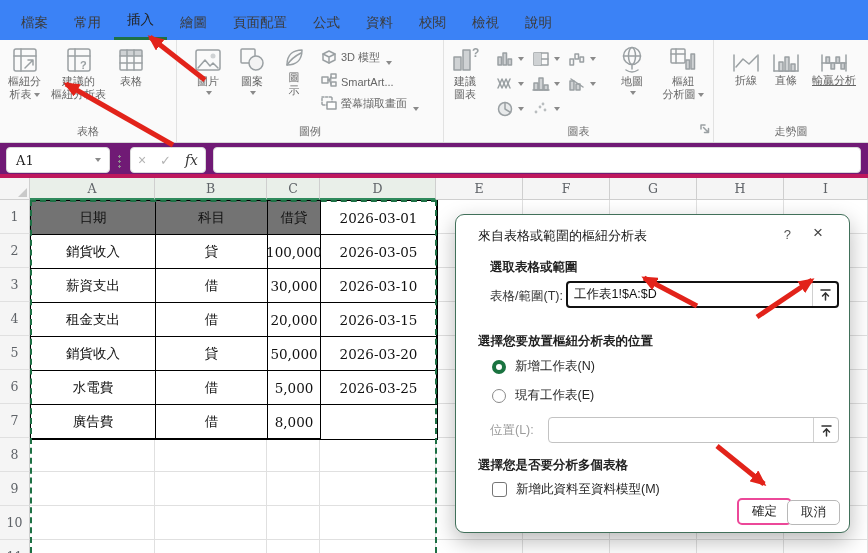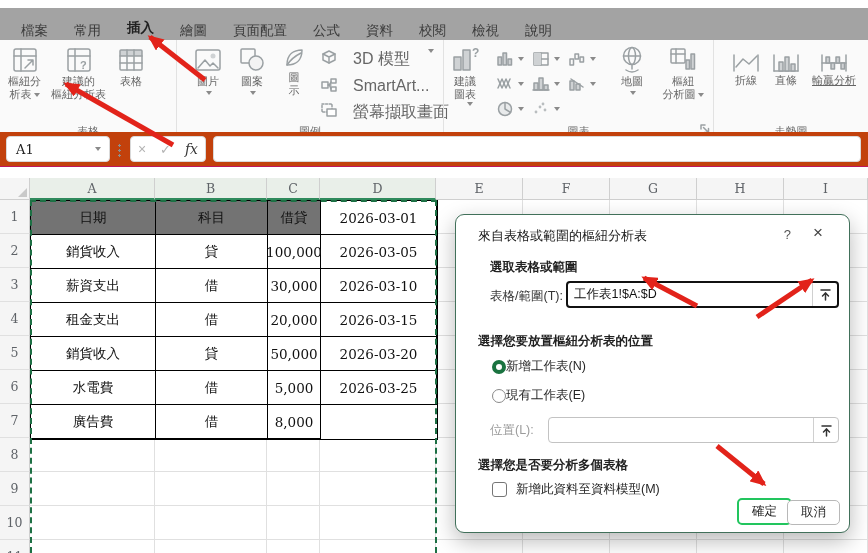--- a/index.html
+++ b/index.html
@@ -1,42 +1,42 @@
 <!DOCTYPE html>
 <html><head>
 <meta charset="utf-8">
 <style>
   html,body{margin:0;padding:0;background:#fff;}
   .app{position:relative;width:868px;height:553px;overflow:hidden;background:#fff;
        font-family:"Liberation Sans","DejaVu Sans",sans-serif;color:#333;
        -webkit-font-smoothing:antialiased;}
   
-  .menubar{position:absolute;left:0;top:8px;width:868px;height:40px;background:#a3a3a3;
+  .menubar{position:absolute;left:0;top:0;width:868px;height:40px;background:#3b82f6;
            display:flex;align-items:flex-end;padding-left:8px;box-sizing:border-box;}
   .mtab{height:30px;line-height:26px;padding:0 13px;font-size:13.5px;color:#3b3b3b;cursor:pointer;}
-  .mtab.active{border-bottom:3px solid #1e7145;font-weight:bold;color:#222;}
+  .mtab.active{border-bottom:3px solid #1e7145;font-weight:normal;color:#222;}
   
   .ribbon{position:absolute;left:0;top:40px;width:868px;height:103px;background:#fafafa;
           border-bottom:1px solid #d6d6d6;box-sizing:border-box;}
   .grp{position:absolute;top:0;height:102px;box-sizing:border-box;}
   .grp+.grp{border-left:1px solid #e2e2e2;}
   .grp-label{position:absolute;bottom:3px;left:0;right:0;text-align:center;font-size:11px;color:#6b6b6b;}
   .bigbtns{display:flex;align-items:flex-start;padding-top:5px;}
   .bigbtn{display:flex;flex-direction:column;align-items:center;text-align:center;cursor:pointer;}
   .bigbtn .lbl{font-size:11px;line-height:13px;color:#666;}
   .chev{display:inline-block;width:0;height:0;border-left:3.5px solid transparent;
         border-right:3.5px solid transparent;border-top:4px solid #8a8a8a;vertical-align:middle;margin-left:2px;}
-  .smallrow{display:flex;align-items:flex-start;gap:16px;font-size:16px;color:#666;cursor:pointer;white-space:nowrap;}
+  .smallrow{display:flex;align-items:flex-end;gap:4px;font-size:11px;color:#666;cursor:pointer;white-space:nowrap;}
   svg.ic{stroke:#9aa0a3;fill:none;stroke-width:1.5;stroke-linecap:round;stroke-linejoin:round;}
   .minigrid{position:absolute;left:52px;top:6px;display:grid;grid-template-columns:36px 36px 36px;grid-auto-rows:25px;}
   .minicell{display:flex;align-items:center;gap:2px;cursor:pointer;}
   .launcher{position:absolute;right:3px;bottom:4px;cursor:pointer;}
   
-  .fbar{position:absolute;left:0;top:132px;width:868px;height:35px;background:#c2410c;
-        border-bottom:1px solid #be185d;box-sizing:border-box;display:flex;align-items:center;}
+  .fbar{position:absolute;left:0;top:143px;width:868px;height:35px;background:#701a75;
+        border-bottom:4px solid #be185d;box-sizing:border-box;display:flex;align-items:center;}
   .namebox{position:absolute;left:6px;top:4px;width:104px;height:26px;background:#fff;border:1px solid #d9d9d9;
            border-radius:4px;display:flex;align-items:center;box-sizing:border-box;
            font-family:"DejaVu Serif","Liberation Serif",serif;font-size:13px;color:#222;padding-left:9px;}
   .namebox .chev{margin-left:auto;margin-right:8px;}
   .vdots{position:absolute;left:118px;top:11px;width:3px;height:14px;
          background-image:radial-gradient(circle,#8f8f8f 1px,transparent 1.3px);background-size:3px 5px;}
   .fxbox{position:absolute;left:130px;top:4px;width:76px;height:26px;background:#fff;border:1px solid #d9d9d9;
          border-radius:4px;display:flex;align-items:center;justify-content:space-around;box-sizing:border-box;}
   .fxbox .x{color:#b3b3b3;font-size:14px;} .fxbox .ck{color:#b3b3b3;font-size:13px;}
   .fxbox .fx{font-family:"DejaVu Serif","Liberation Serif",serif;font-style:italic;font-size:14px;color:#3a3a3a;}
@@ -77,28 +77,28 @@
   .dlg-sec{position:absolute;left:22px;font-weight:bold;color:#222;}
   .dlg-lbl{position:absolute;color:#333;}
   .rangebox{position:absolute;left:110px;top:66px;width:273px;height:27px;box-sizing:border-box;
             border:2px solid #111;border-radius:4px;display:flex;align-items:center;background:#fff;}
   .rangebox .val{flex:1;padding-left:6px;font-size:12.5px;color:#111;white-space:nowrap;overflow:hidden;}
   .refbtn{width:24px;height:100%;display:flex;align-items:center;justify-content:center;cursor:pointer;
           border-left:1px solid #d0d0d0;}
   .locbox{position:absolute;left:92px;top:202px;width:291px;height:26px;box-sizing:border-box;
           border:1px solid #c3c3c3;border-radius:4px;display:flex;align-items:center;background:#fff;}
   .locbox .val{flex:1;}
-  .radio{position:absolute;display:flex;align-items:center;cursor:pointer;}
+  .radio{position:absolute;display:flex;align-items:center;gap:9px;cursor:pointer;}
   .rdot{width:14px;height:14px;border-radius:50%;box-sizing:border-box;}
   .rdot.on{border:4.5px solid #1a7340;background:#fff;}
   .rdot.off{border:1px solid #8a8a8a;background:#fff;}
   .chkrow{position:absolute;left:36px;top:266px;display:flex;align-items:center;gap:9px;cursor:pointer;}
   .chk{width:15px;height:15px;border:1px solid #767676;border-radius:3px;background:#fff;box-sizing:border-box;}
   .dbtn{position:absolute;bottom:7px;background:#fff;border-radius:5px;padding:3px 13px;font-size:12.5px;cursor:pointer;}
-  .dbtn.ok{right:57px;border:2px solid #22c55e;text-align:right;}
+  .dbtn.ok{right:57px;border:2px solid #ec4899;text-align:right;}
   .dbtn.cancel{right:9px;border:1px solid #b8b8b8;}
   
   .arrows{position:absolute;left:0;top:0;z-index:10;pointer-events:none;}
 </style>
 </head>
 <body>
 
 <div class="app">
 
   <div class="menubar" id="menu-tabs">

